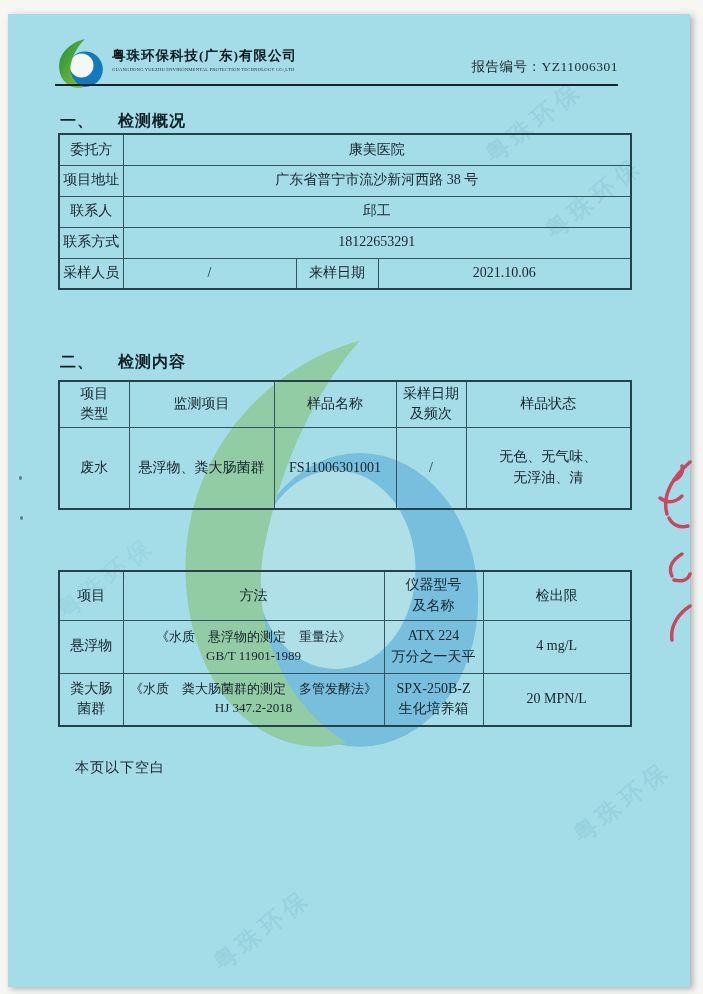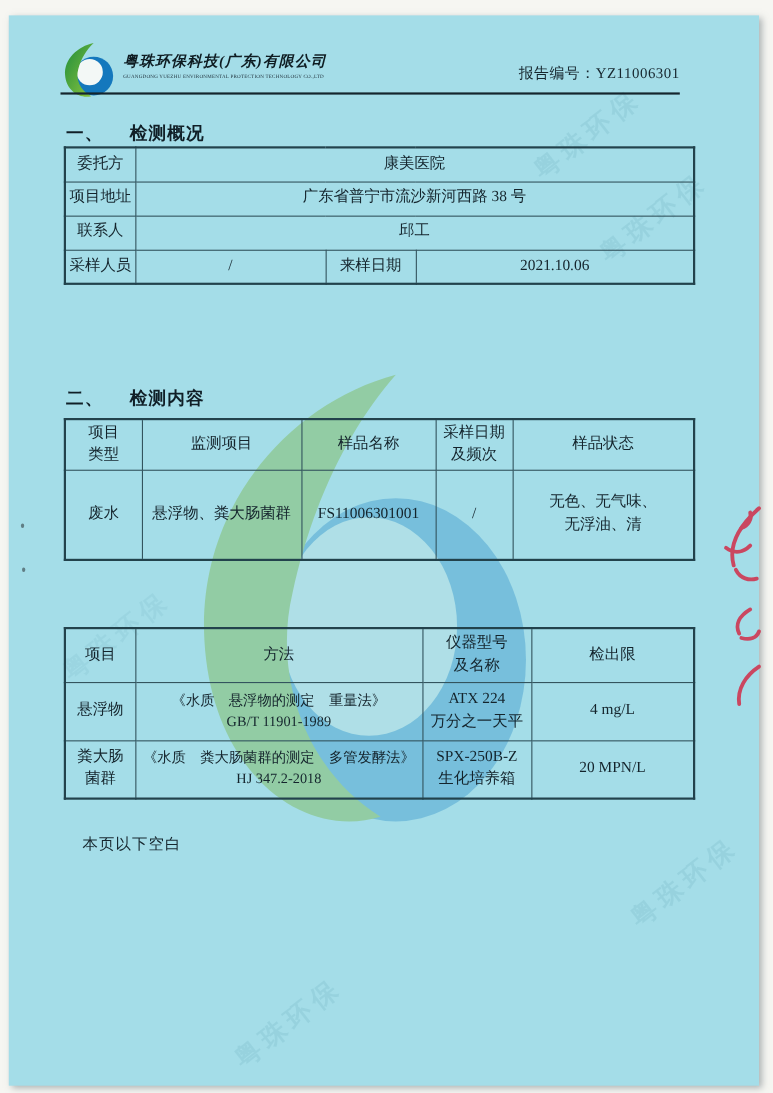--- a/index.html
+++ b/index.html
@@ -14,21 +14,21 @@
     position:absolute; left:8px; top:14px; width:682px; height:973px;
     background:#a4dde8;
     box-shadow:3px 2px 6px rgba(100,112,118,.5);
     color:#16262e;
   }
   .ct { position:absolute; z-index:2; }
 
   
   .logo { left:47px; top:24px; width:52px; height:52px; }
   .company { left:104px; top:33px; width:300px; }
-  .company-cn { font-size:13.5px; font-weight:bold; font-style:italic; color:#0e1c22; letter-spacing:1px; }
+  .company-cn { font-size:13.5px; font-weight:bold; color:#0e1c22; letter-spacing:1px; }
   .company-en { font-size:4.6px; color:#20323c; letter-spacing:.2px; margin-top:2px; }
   .report-no { top:44px; right:72px; font-size:13.5px; letter-spacing:.5px; }
   .header-rule { left:47px; top:70px; width:563px; height:2px; background:#15252d; }
 
   
   .sec-title { font-size:16px; font-weight:bold; letter-spacing:1px; color:#101f27; }
   .sec-num { margin-right:24px; }
   .sec1 { left:52px; top:97px; }
   .sec2 { left:52px; top:338px; }
   .sec3 { left:52px; top:529px; }
@@ -122,20 +122,24 @@
     </tr>
     <tr>
       <td>项目地址</td>
       <td colspan="3">广东省普宁市流沙新河西路 38 号</td>
     </tr>
     <tr>
       <td>联系人</td>
       <td colspan="3">邱工</td>
     </tr>
     <tr>
+      <td>联系方式</td>
+      <td colspan="3">18122653291</td>
+    </tr>
+    <tr>
       <td>采样人员</td>
       <td>/</td>
       <td>来样日期</td>
       <td>2021.10.06</td>
     </tr>
   </tbody>
     </table>
 
   <div class="ct sec-title sec2">
     <span class="sec-num">二、</span><span>检测内容</span>

